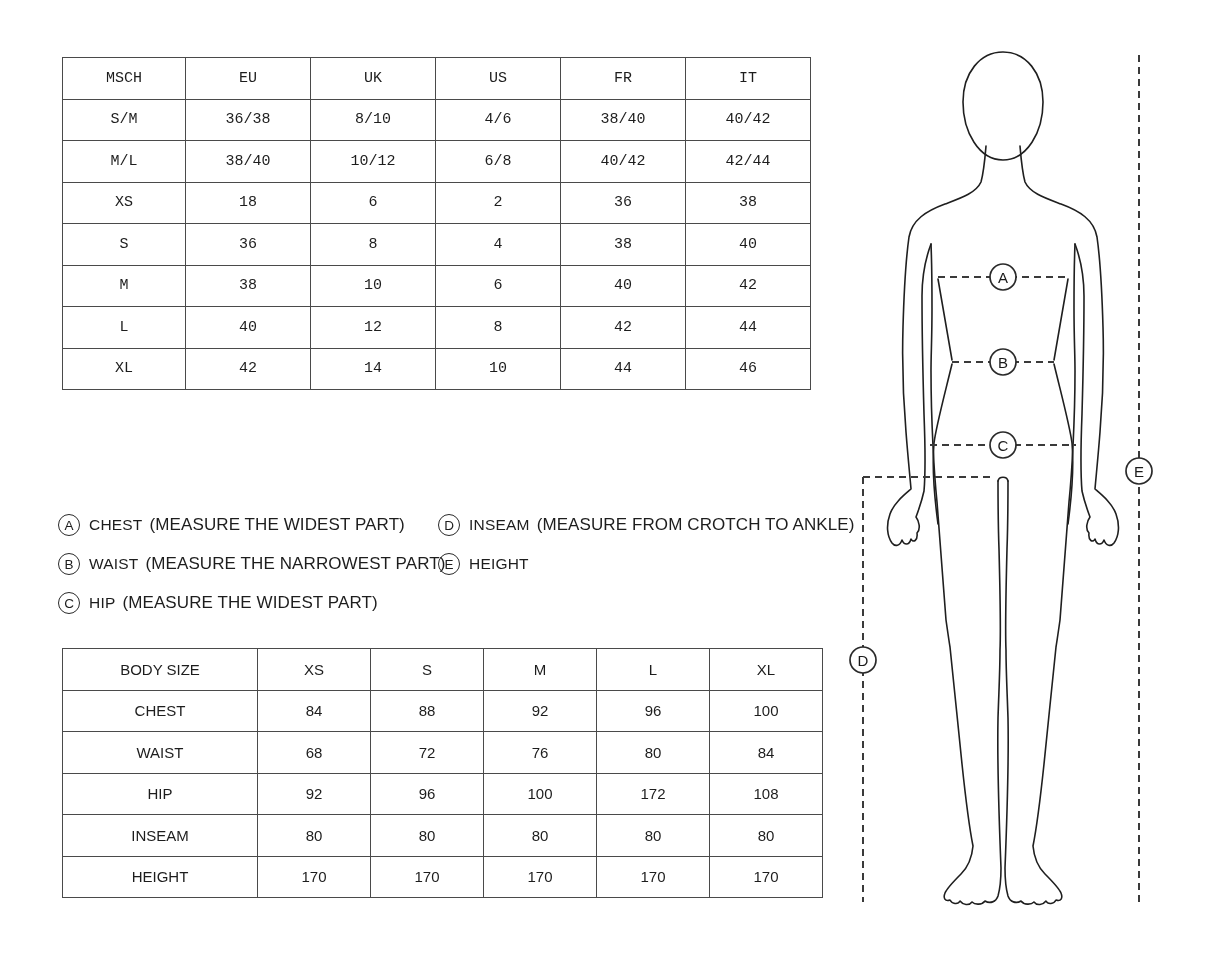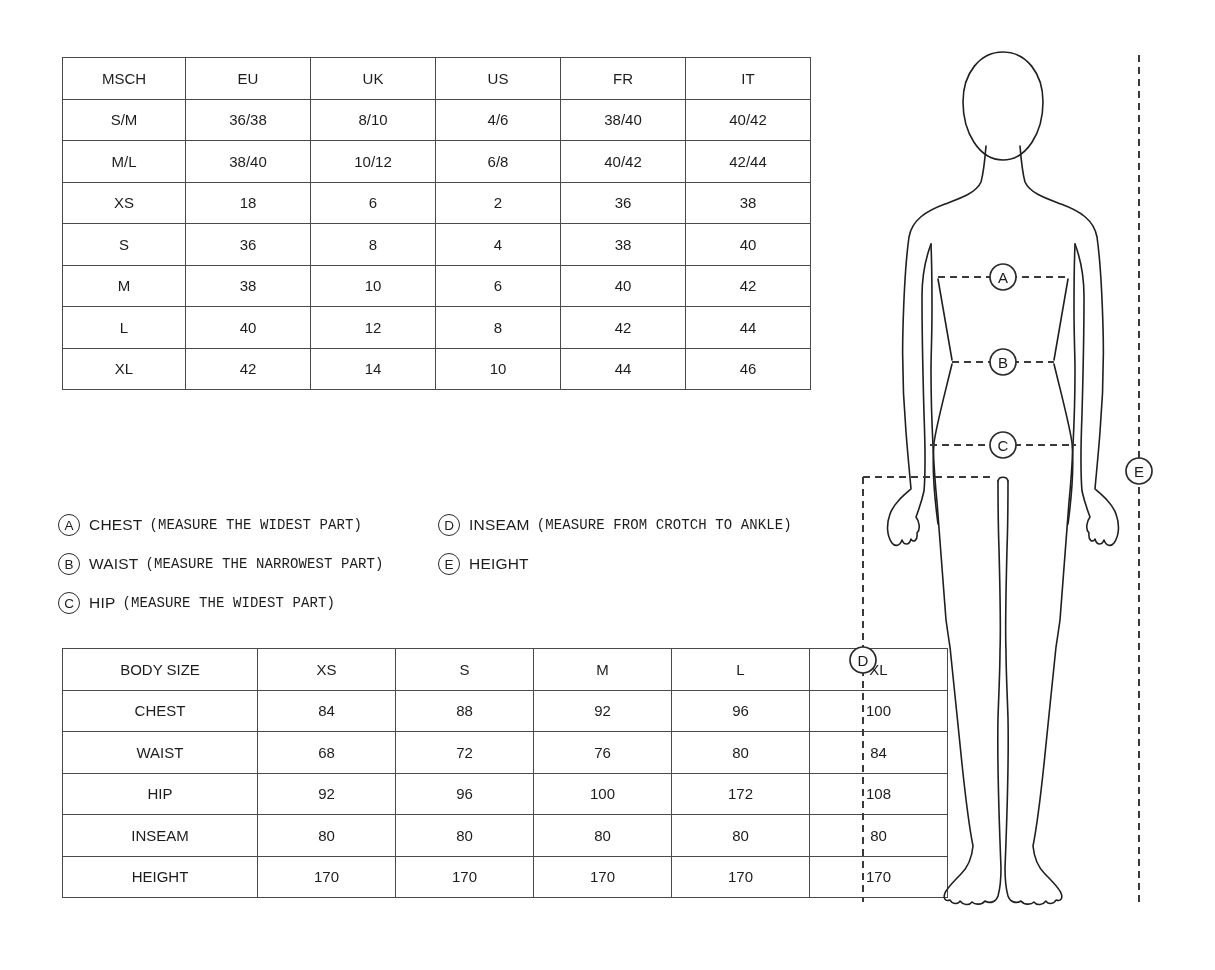--- a/index.html
+++ b/index.html
@@ -7,36 +7,36 @@
     width:1215px;height:970px;position:relative;background:#ffffff;
     font-family:"Liberation Sans","DejaVu Sans",sans-serif;color:#1d1d1d;
     overflow:hidden;
   }
   
   table{border-collapse:collapse;table-layout:fixed;position:absolute;background:#fff;}
   th,td{
     border:1px solid #4a4a4a;text-align:center;vertical-align:middle;
     font-size:15px;font-weight:400;color:#1d1d1d;padding:0;overflow:hidden;
   }
-  #size-table{left:62px;top:57px;width:749px;}
+  #size-table{left:62px;top:57px;width:749px;font-family:Liberation Mono, monospace;}
   #size-table tr{height:41.5px;}
-  #body-table{left:62px;top:648px;width:886px;}
+  #body-table{left:62px;top:648px;width:761px;}
   #body-table tr{height:41.5px;}
   
   .legend-col{position:absolute;}
   #legend-left{left:58px;top:511px;}
   #legend-right{left:438px;top:511px;}
   .legend-item{display:flex;align-items:center;height:28px;margin-bottom:11px;white-space:nowrap;}
   .lcircle{
     box-sizing:border-box;width:22px;height:22px;border:1.6px solid #2a2a2a;border-radius:50%;
     display:inline-flex;align-items:center;justify-content:center;
     font-size:13.5px;color:#1d1d1d;margin-right:9px;flex:0 0 auto;
   }
   .llabel{font-size:15.5px;letter-spacing:.2px;margin-right:7px;}
-  .lnote{font-size:14px;letter-spacing:.1px;font-family:Liberation Mono, monospace;}
+  .lnote{font-size:17px;letter-spacing:.1px;}
   
   #figure-wrap{position:absolute;left:840px;top:30px;width:375px;height:880px;}
   #figure-wrap svg{display:block;}
 </style>
 </head>
 <body>
 
 <table id="size-table">
   <colgroup>
     <col style="width:123px">

